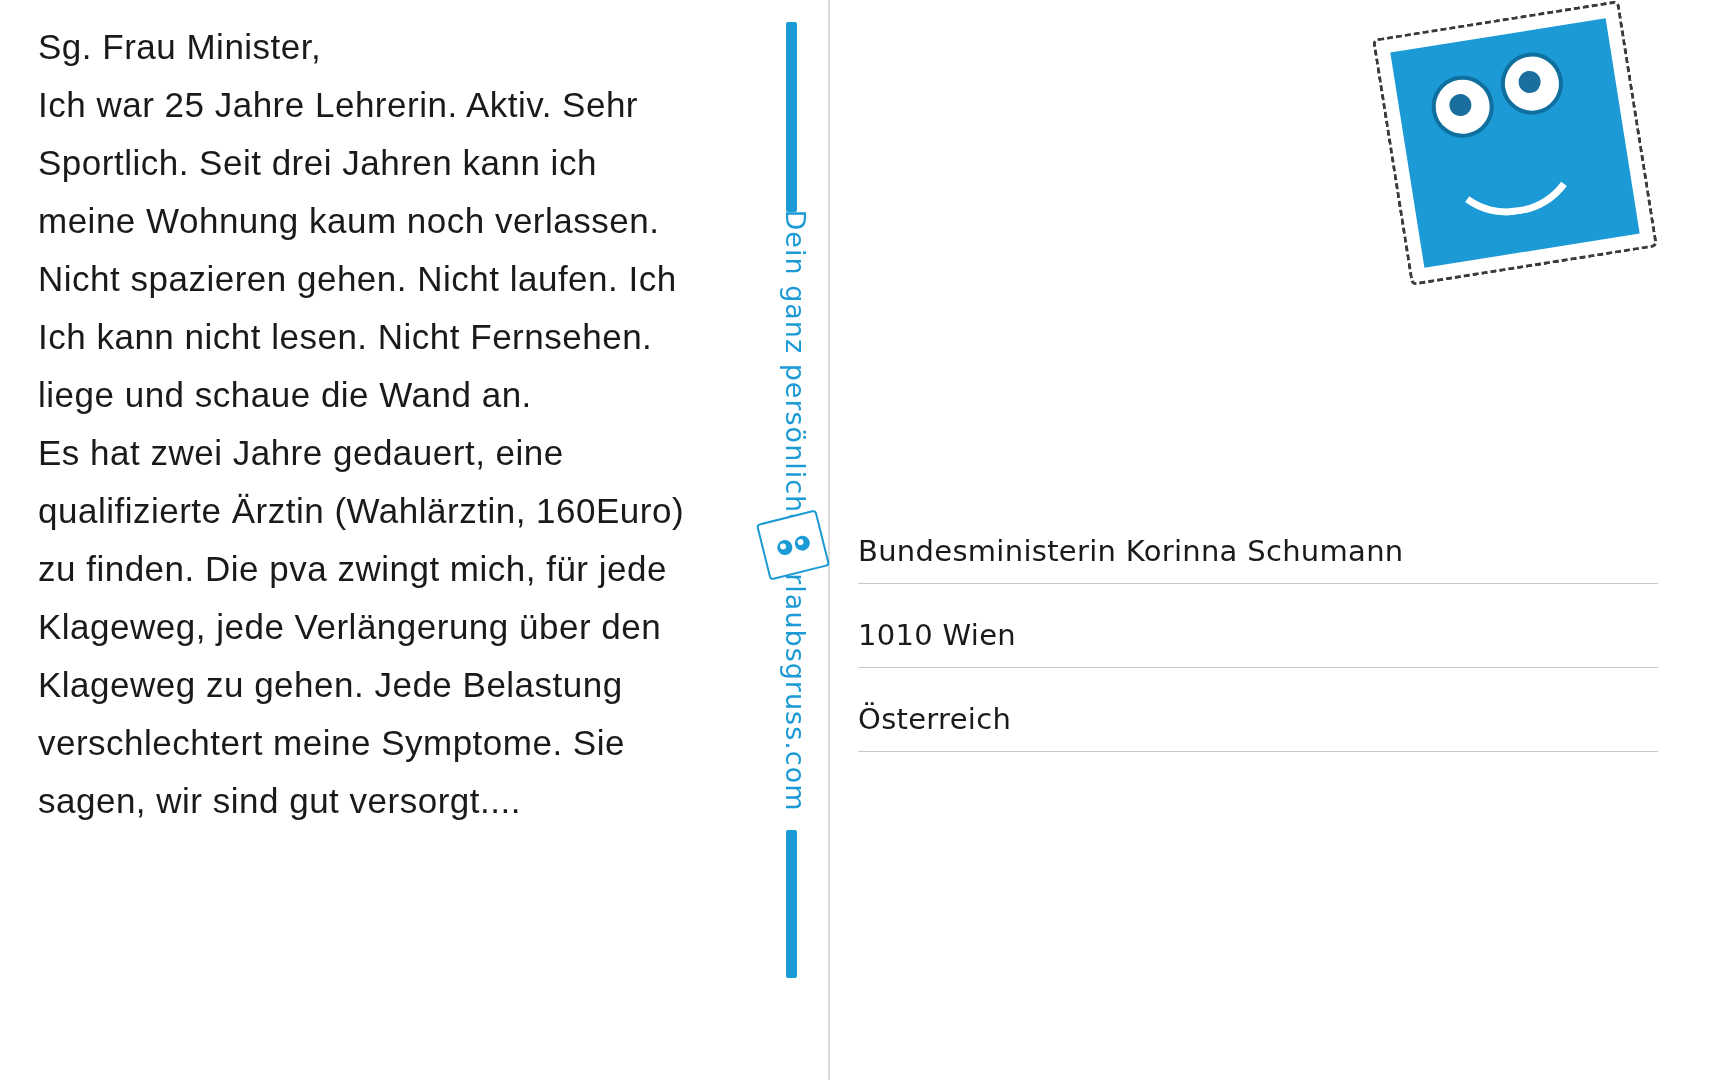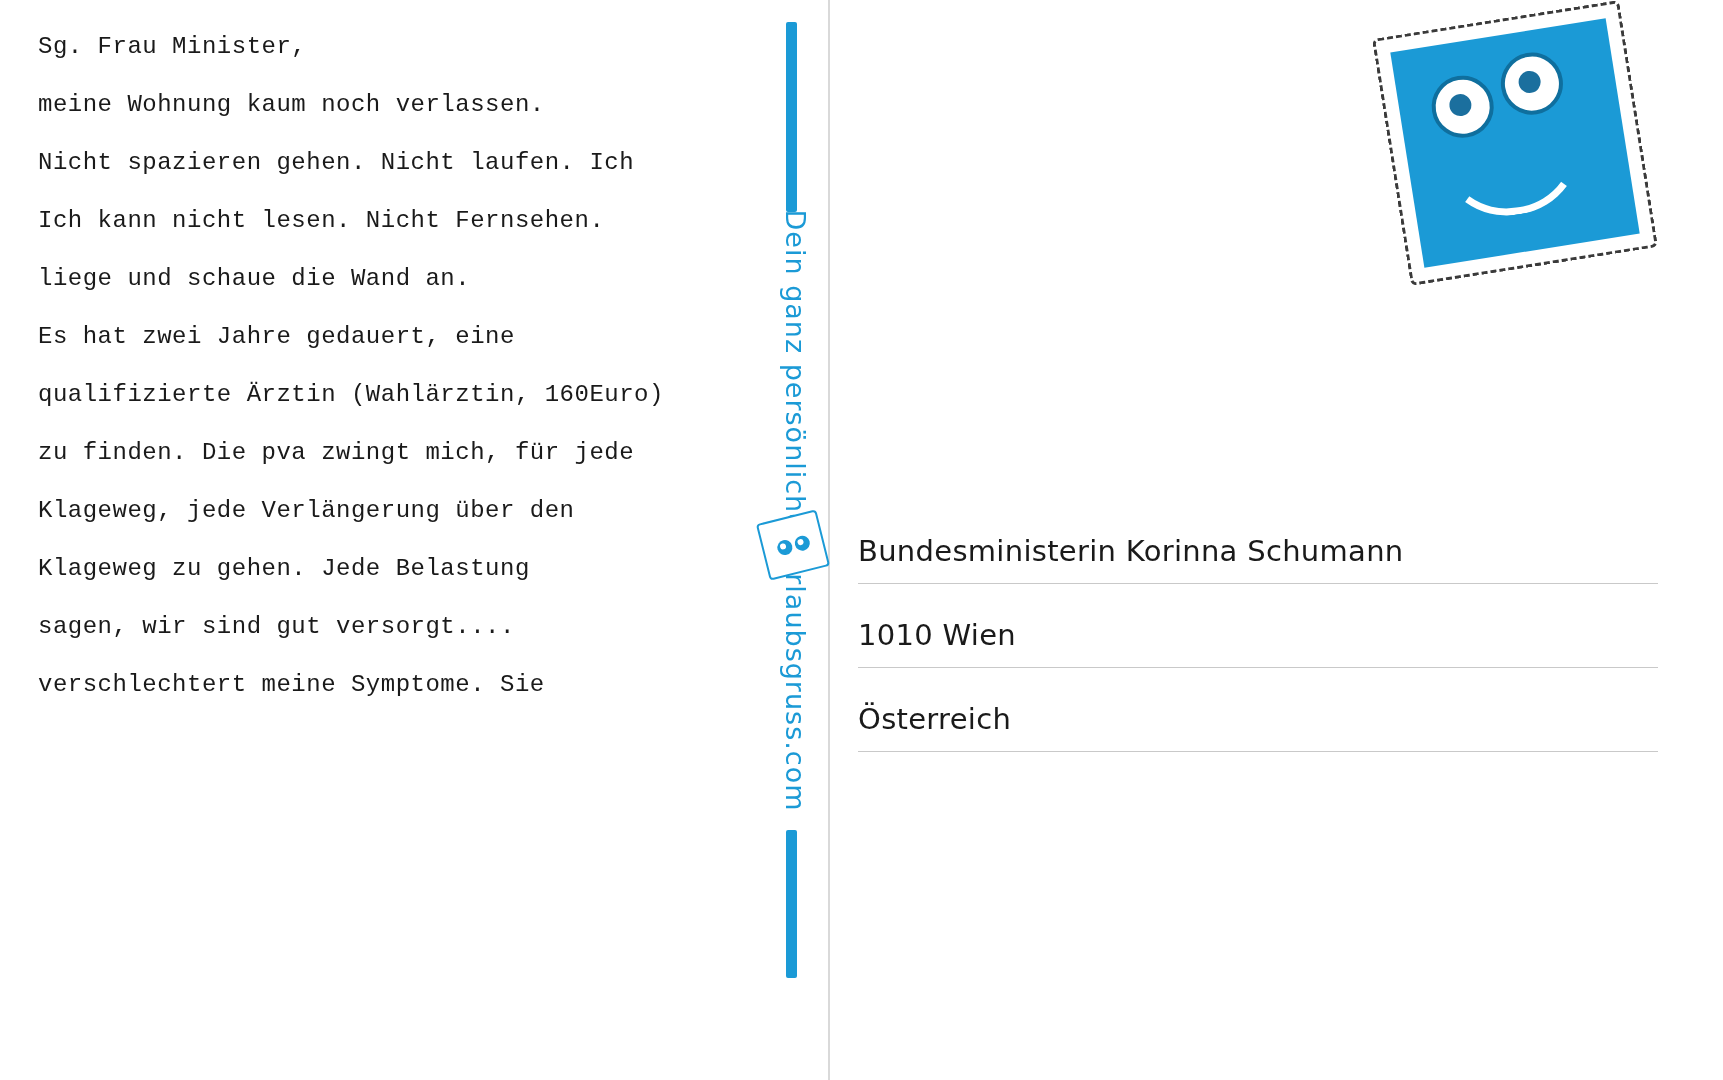--- a/index.html
+++ b/index.html
@@ -21,22 +21,22 @@
   }
 
   
   .message {
     position: absolute;
     left: 38px;
     top: 18px;
     width: 720px;
   }
   .message-line {
-    font-family: Liberation Mono, monospace;
-    font-size: 24px;
+    font-family: Liberation Sans, sans-serif;
+    font-size: 35px;
     line-height: 58px;
     color: #1a1a1a;
     white-space: pre;
     letter-spacing: 0.5px;
   }
 
   
   .divider-rule {
     position: absolute;
     left: 828px;
@@ -206,31 +206,33 @@
     background: #c9c9c9;
   }
 </style>
 </head>
 <body>
 
 <div class="postcard">
 
   <div class="message">
     <div class="message-line">Sg. Frau Minister,</div>
+    <div class="message-line">Ich war 25 Jahre Lehrerin. Aktiv. Sehr</div>
+    <div class="message-line">Sportlich. Seit drei Jahren kann ich</div>
     <div class="message-line">meine Wohnung kaum noch verlassen.</div>
     <div class="message-line">Nicht spazieren gehen. Nicht laufen. Ich</div>
     <div class="message-line">Ich kann nicht lesen. Nicht Fernsehen.</div>
     <div class="message-line">liege und schaue die Wand an.</div>
     <div class="message-line">Es hat zwei Jahre gedauert, eine</div>
     <div class="message-line">qualifizierte Ärztin (Wahlärztin, 160Euro)</div>
     <div class="message-line">zu finden. Die pva zwingt mich, für jede</div>
     <div class="message-line">Klageweg, jede Verlängerung über den</div>
     <div class="message-line">Klageweg zu gehen. Jede Belastung</div>
+    <div class="message-line">verschlechtert meine Symptome. Sie</div>
     <div class="message-line">sagen, wir sind gut versorgt....</div>
-    <div class="message-line">verschlechtert meine Symptome. Sie</div>
   </div>
 
   <div class="divider-rule"></div>
   <div class="brand-bar top"></div>
   <div class="brand-bar bottom"></div>
 
   <div class="brand-text">
     <span>Dein ganz persönlicher Urlaubsgruss.com</span>
   </div>
 

